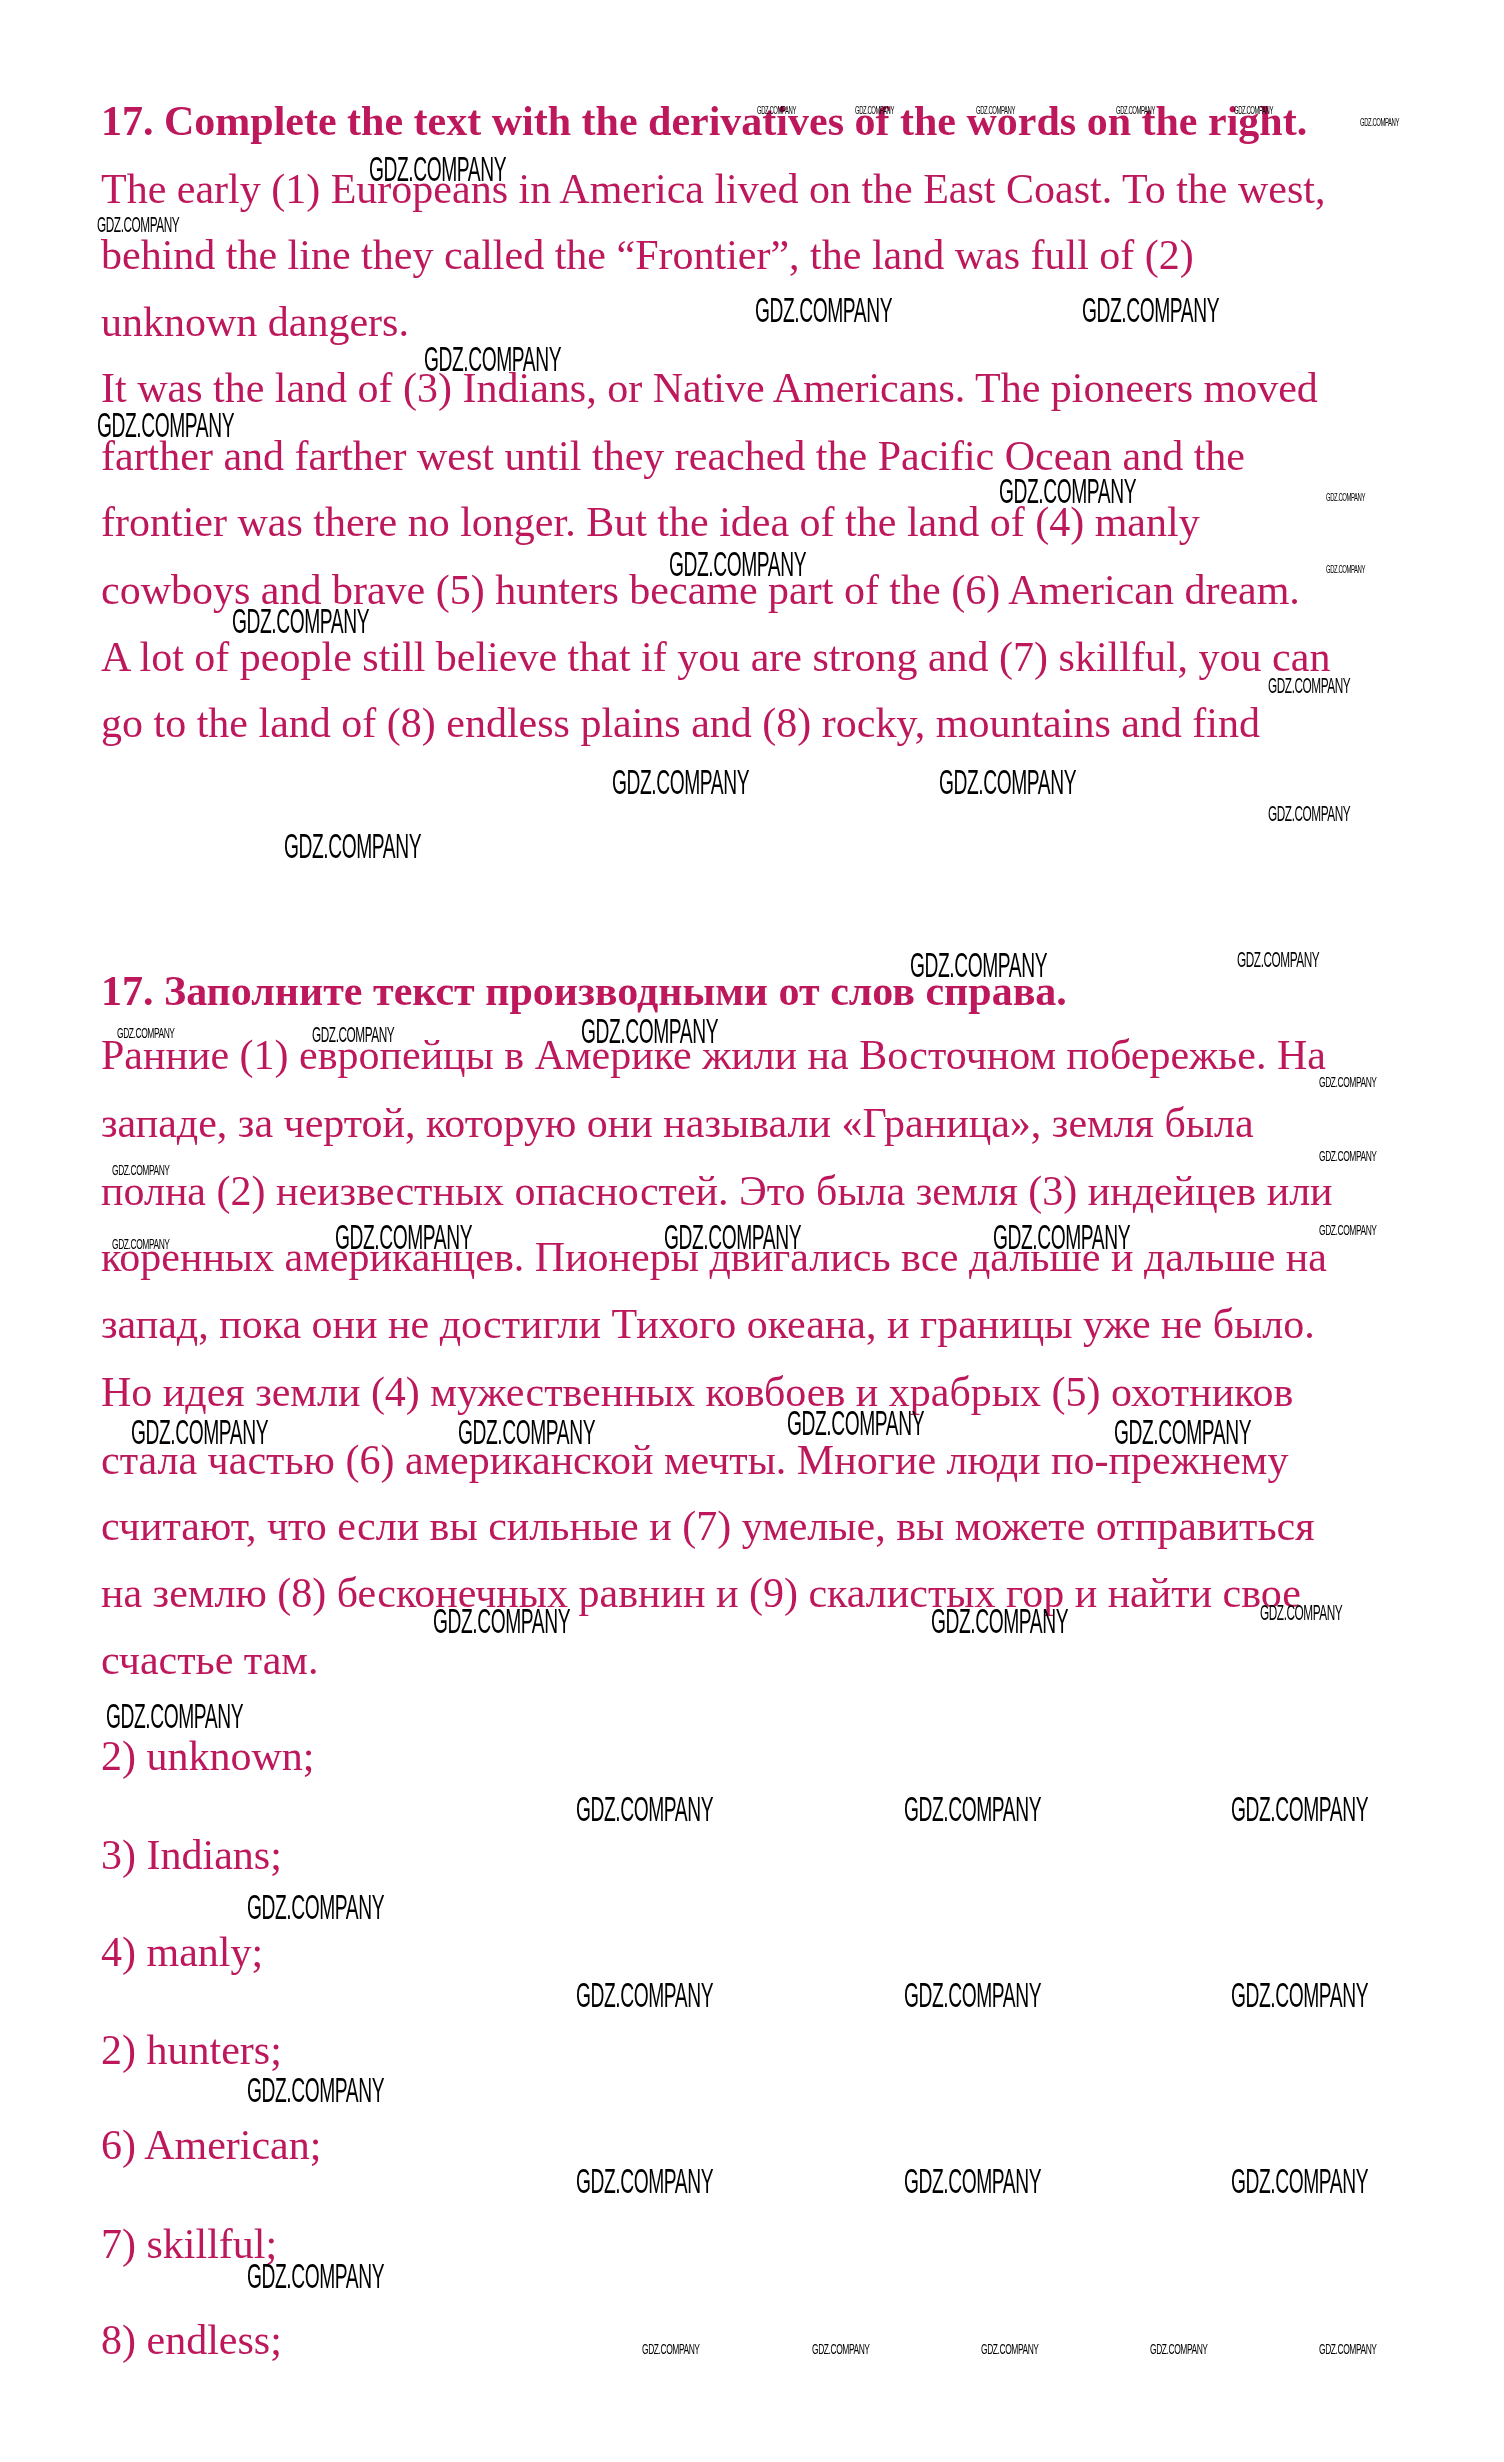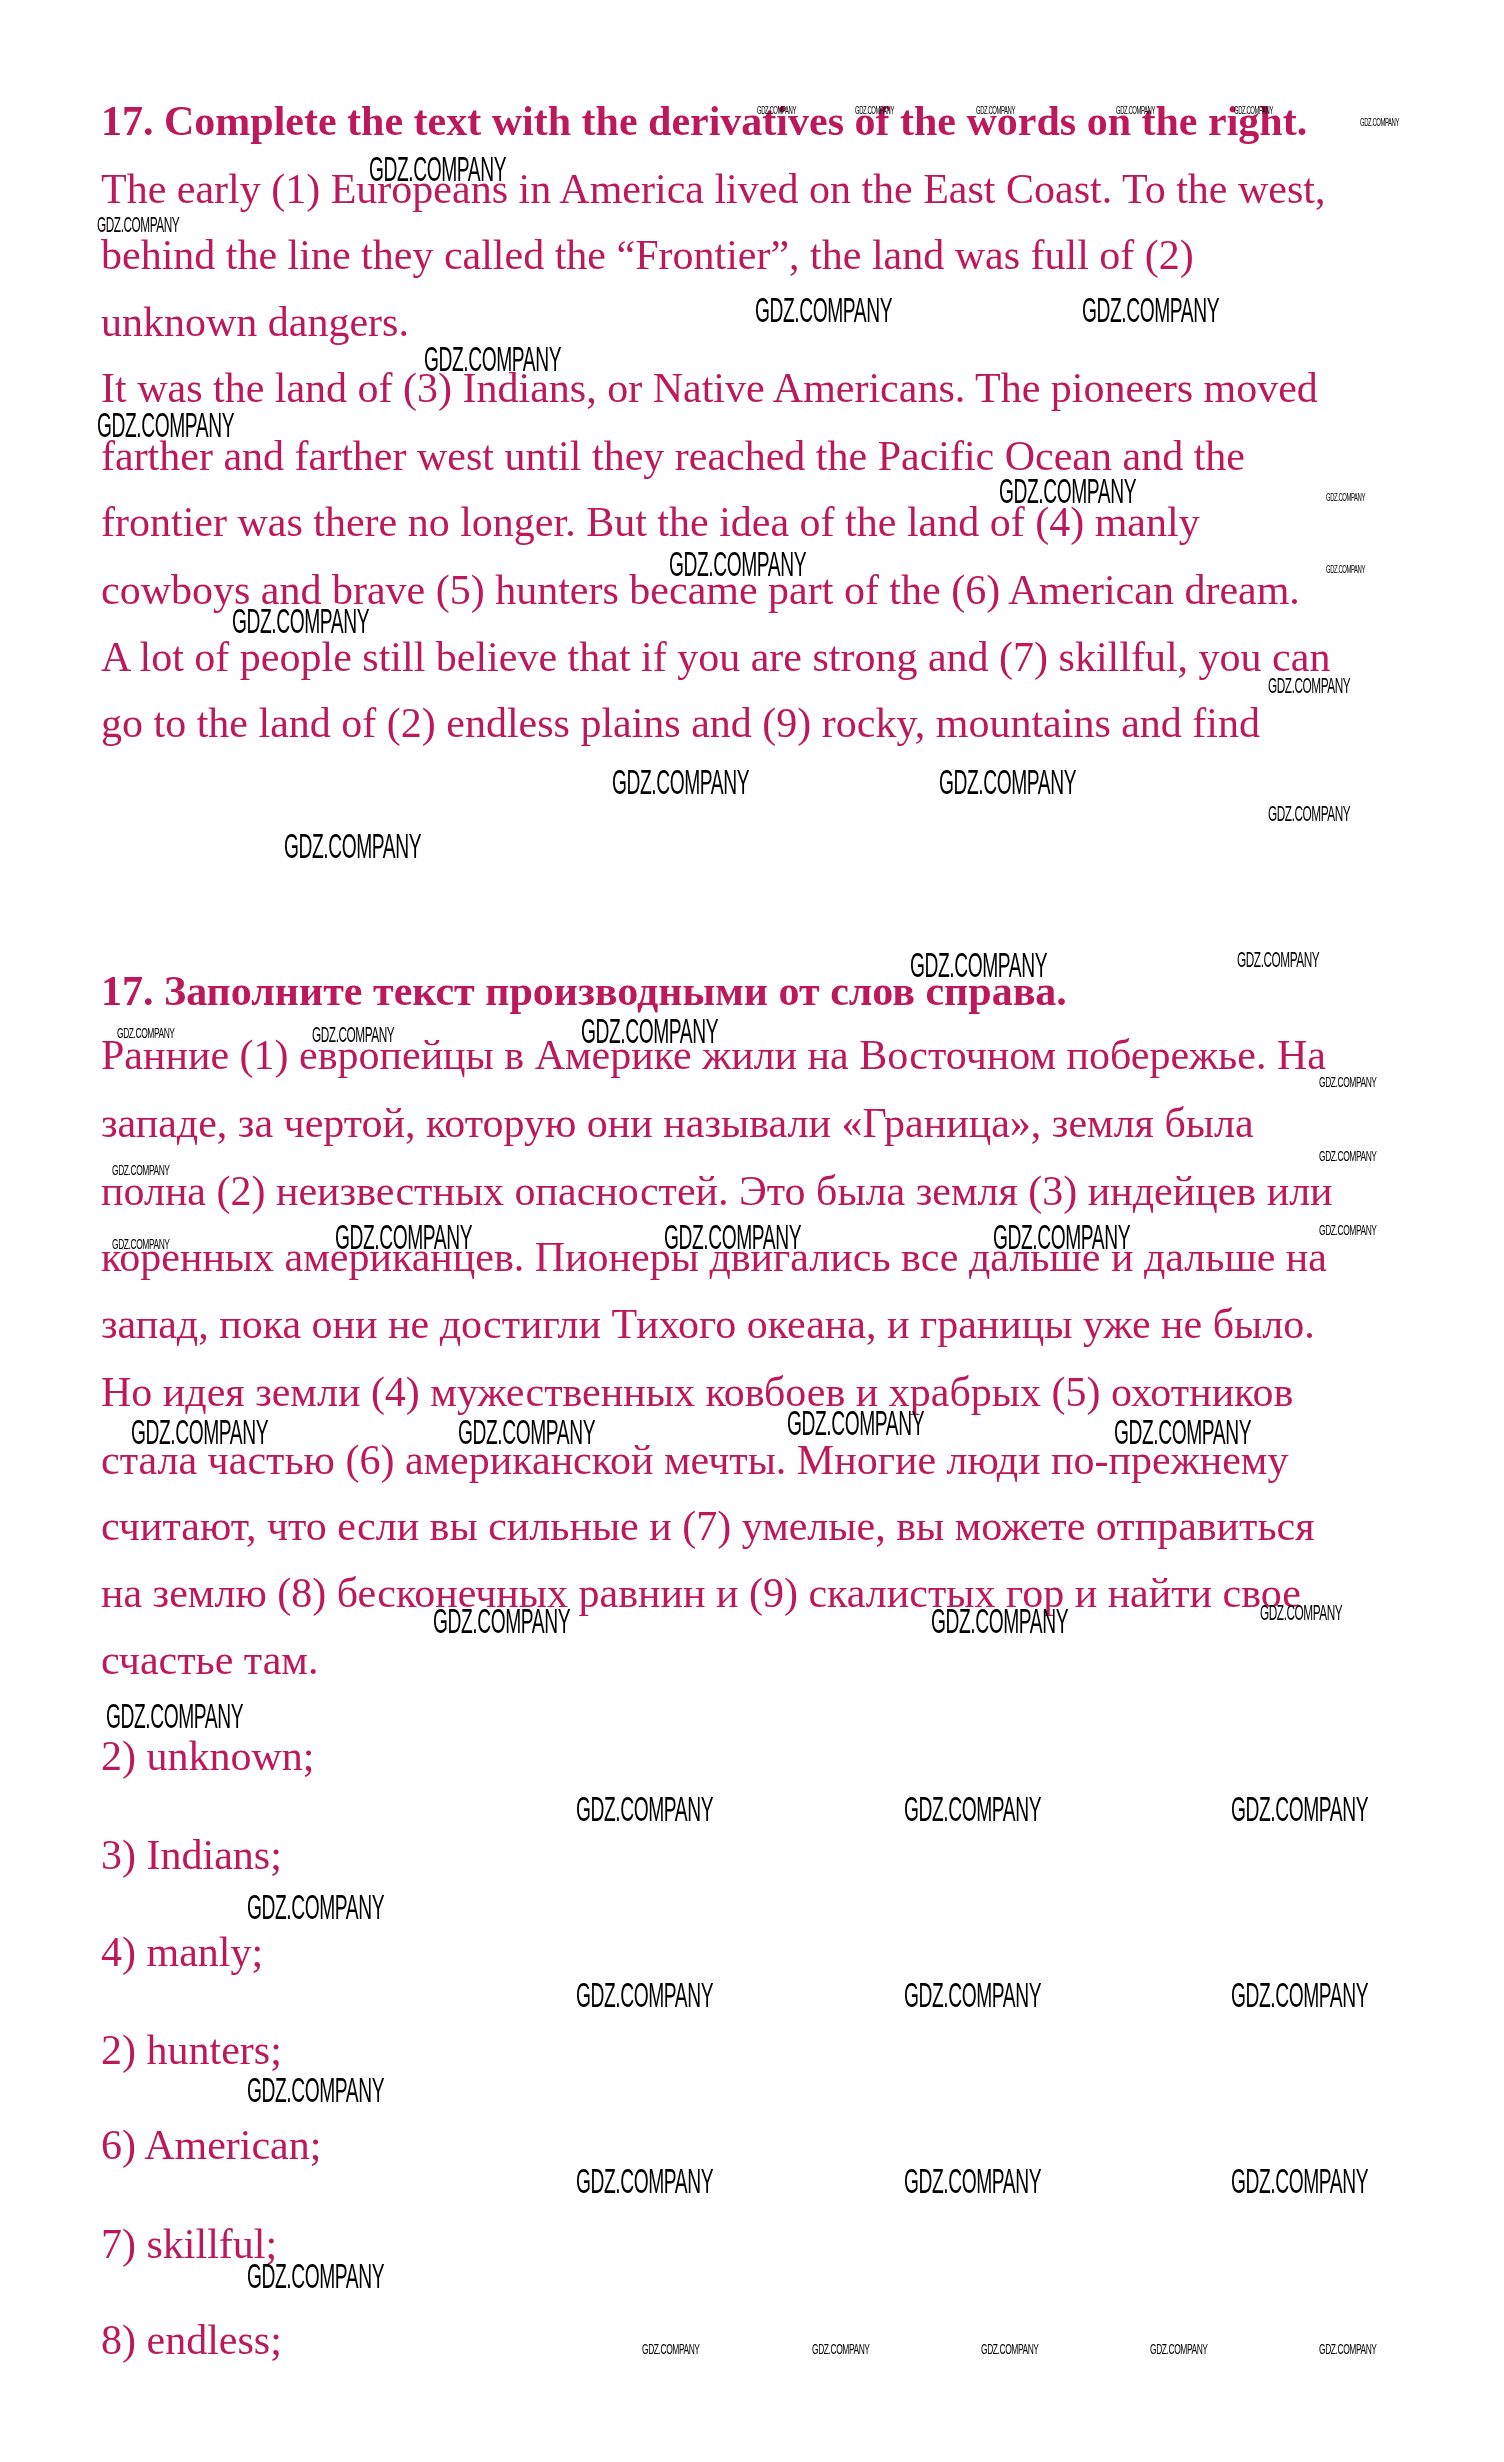--- a/index.html
+++ b/index.html
@@ -31,21 +31,21 @@
 
   <div class="line bold" style="top:100px;">17. Complete the text with the derivatives of the words on the right.</div>
   <div class="line" style="top:168px;">The early (1) Europeans in America lived on the East Coast. To the west,</div>
   <div class="line" style="top:234px;">behind the line they called the “Frontier”, the land was full of (2)</div>
   <div class="line" style="top:301px;">unknown dangers.</div>
   <div class="line" style="top:367px;">It was the land of (3) Indians, or Native Americans. The pioneers moved</div>
   <div class="line" style="top:435px;">farther and farther west until they reached the Pacific Ocean and the</div>
   <div class="line" style="top:501px;">frontier was there no longer. But the idea of the land of (4) manly</div>
   <div class="line" style="top:569px;">cowboys and brave (5) hunters became part of the (6) American dream.</div>
   <div class="line" style="top:636px;">A lot of people still believe that if you are strong and (7) skillful, you can</div>
-  <div class="line" style="top:702px;">go to the land of (2) endless plains and (9) rocky, mountains and find</div>
+  <div class="line" style="top:702px;">go to the land of (8) endless plains and (8) rocky, mountains and find</div>
 
   <div class="line bold" style="top:970px;">17. Заполните текст производными от слов справа.</div>
   <div class="line" style="top:1034px;">Ранние (1) европейцы в Америке жили на Восточном побережье. На</div>
   <div class="line" style="top:1102px;">западе, за чертой, которую они называли «Граница», земля была</div>
   <div class="line" style="top:1170px;">полна (2) неизвестных опасностей. Это была земля (3) индейцев или</div>
   <div class="line" style="top:1303px;">запад, пока они не достигли Тихого океана, и границы уже не было.</div>
   <div class="line" style="top:1236px;">коренных американцев. Пионеры двигались все дальше и дальше на</div>
   <div class="line" style="top:1371px;">Но идея земли (4) мужественных ковбоев и храбрых (5) охотников</div>
   <div class="line" style="top:1439px;">стала частью (6) американской мечты. Многие люди по-прежнему</div>
   <div class="line" style="top:1505px;">считают, что если вы сильные и (7) умелые, вы можете отправиться</div>

